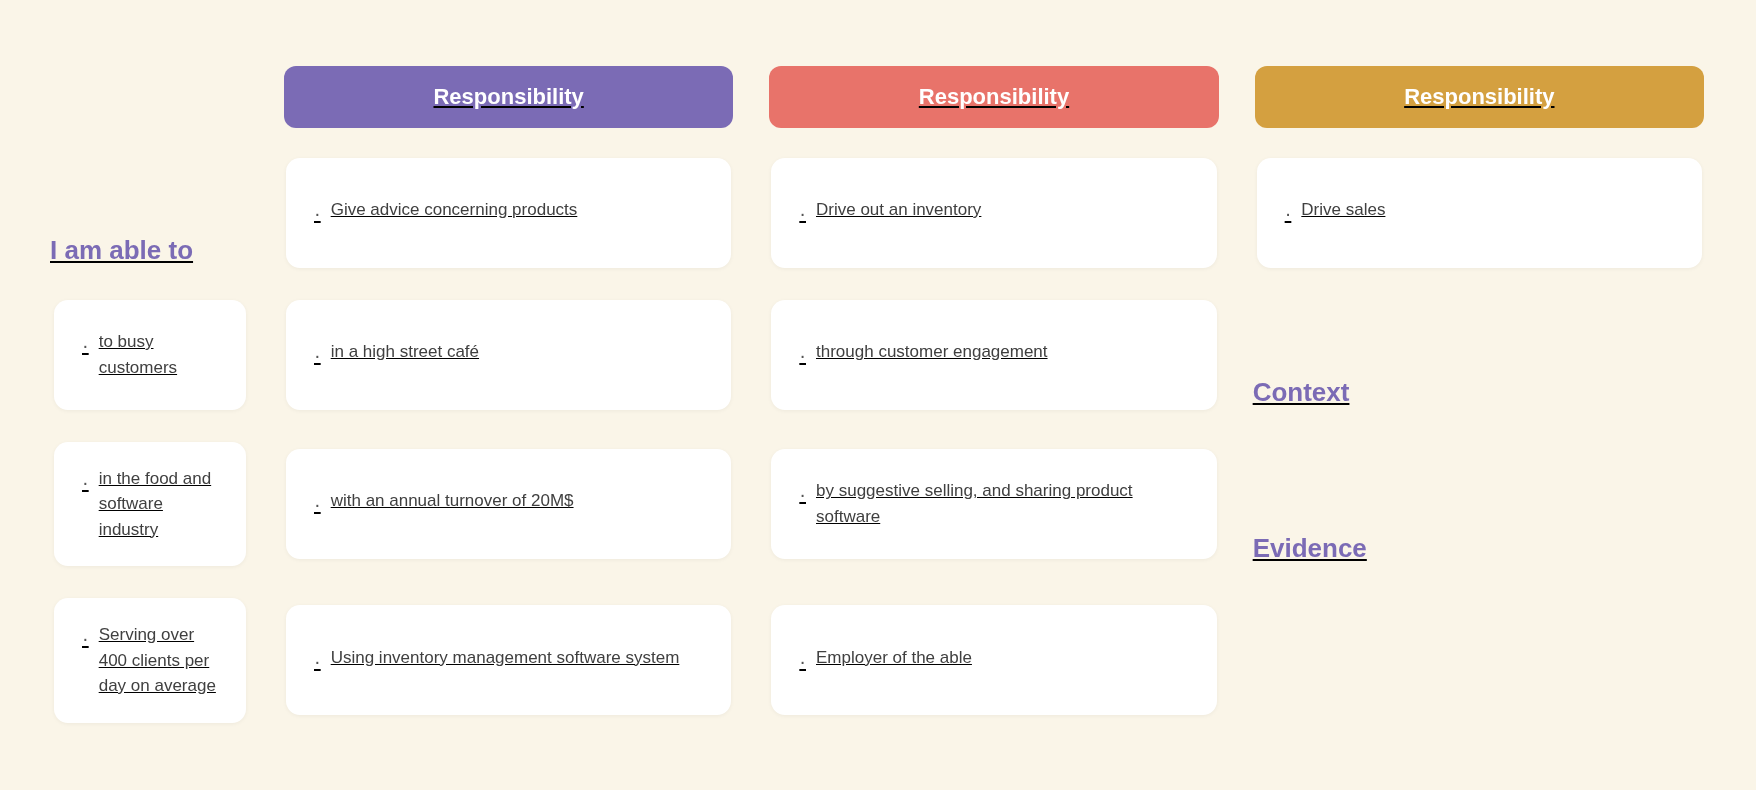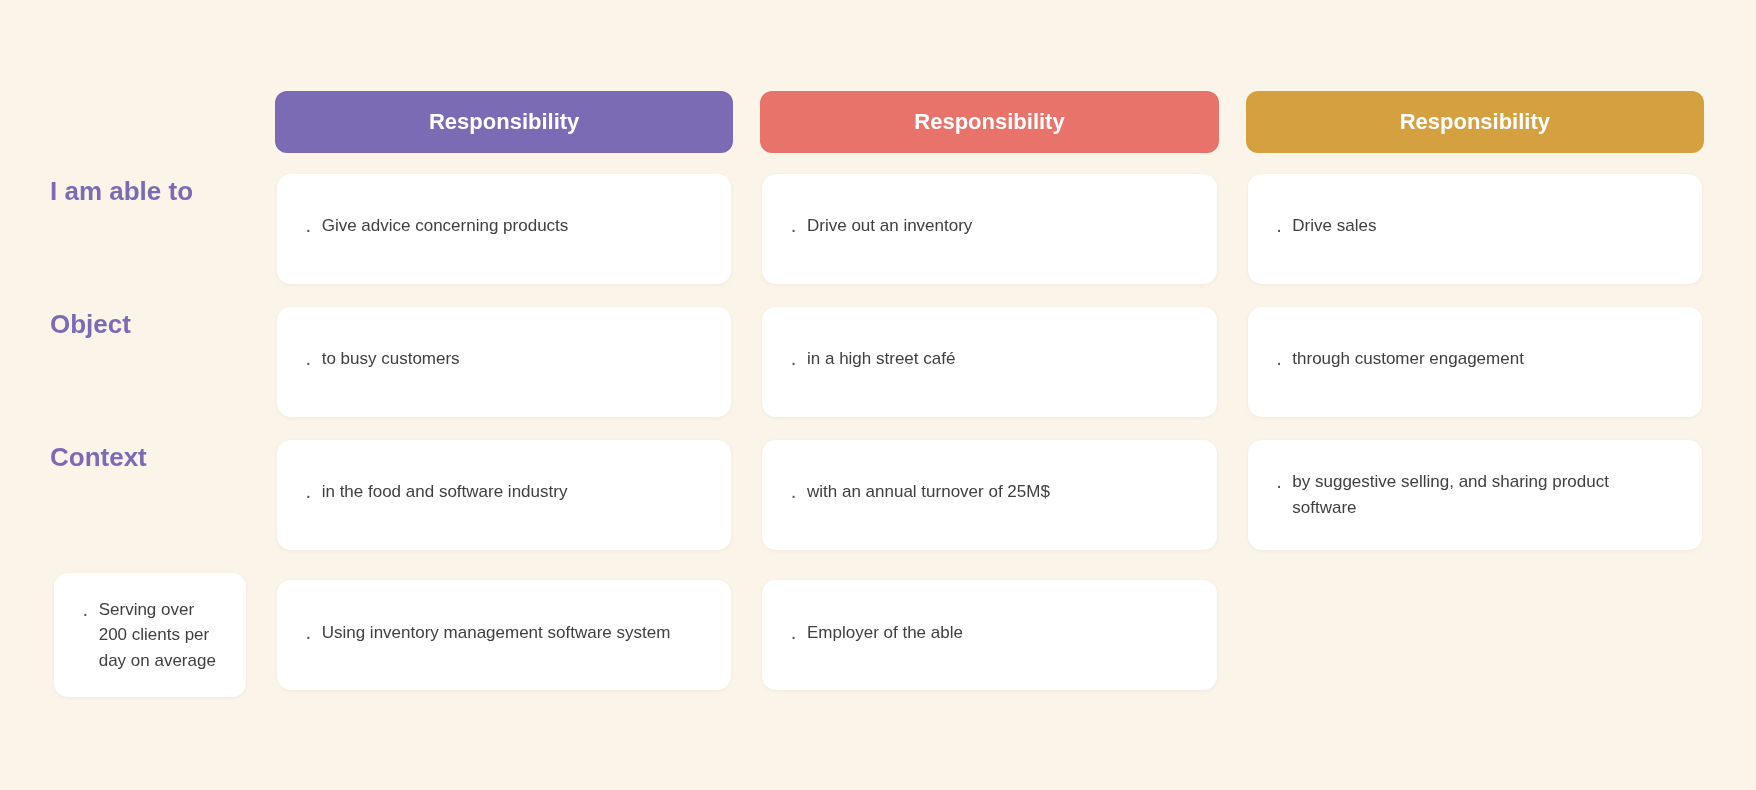--- a/index.html
+++ b/index.html
@@ -19,22 +19,23 @@
     }
 
     .page-container {
       width: 1756px;
       padding: 30px 40px;
     }
 
     .grid {
       display: grid;
       grid-template-columns: 220px 1fr 1fr 1fr;
-      gap: 3px;
+      gap: 12px;
       width: 100%;
+      text-decoration: underline;
     }
 
     
     .header-spacer {
       
     }
 
     .header-cell {
       padding: 8px 12px;
       display: flex;
@@ -60,21 +61,21 @@
       background-color: #e8736a;
     }
 
     .pill-orange {
       background-color: #d4a040;
     }
 
     
     .row-label-cell {
       display: flex;
-      align-items: flex-start;
+      align-items: flex-end;
       justify-content: flex-start;
       padding: 12px 20px 12px 10px;
     }
 
     .row-label {
       font-size: 26px;
       font-weight: 700;
       color: #7b6bb5;
     }
 
@@ -162,23 +163,20 @@
     </div>
     <div class="content-cell">
       <div class="content-card">
         <div class="card-item">
           <span class="bullet">·</span>
           <span class="card-text">Drive sales</span>
         </div>
       </div>
     </div>
 
-    <div class="row-label-cell">
-      <span class="row-label">Object</span>
-    </div>
     <div class="content-cell">
       <div class="content-card">
         <div class="card-item">
           <span class="bullet">·</span>
           <span class="card-text">to busy customers</span>
         </div>
       </div>
     </div>
     <div class="content-cell">
       <div class="content-card">
@@ -205,38 +203,41 @@
         <div class="card-item">
           <span class="bullet">·</span>
           <span class="card-text">in the food and software industry</span>
         </div>
       </div>
     </div>
     <div class="content-cell">
       <div class="content-card">
         <div class="card-item">
           <span class="bullet">·</span>
-          <span class="card-text">with an annual turnover of 25M$</span>
+          <span class="card-text">with an annual turnover of 20M$</span>
         </div>
       </div>
     </div>
     <div class="content-cell">
       <div class="content-card">
         <div class="card-item">
           <span class="bullet">·</span>
           <span class="card-text">by suggestive selling, and sharing product software</span>
         </div>
       </div>
     </div>
 
-    <div class="content-cell">
-      <div class="content-card">
-        <div class="card-item">
-          <span class="bullet">·</span>
-          <span class="card-text">Serving over 200 clients per day on average</span>
+    <div class="row-label-cell">
+      <span class="row-label">Evidence</span>
+    </div>
+    <div class="content-cell">
+      <div class="content-card">
+        <div class="card-item">
+          <span class="bullet">·</span>
+          <span class="card-text">Serving over 400 clients per day on average</span>
         </div>
       </div>
     </div>
     <div class="content-cell">
       <div class="content-card">
         <div class="card-item">
           <span class="bullet">·</span>
           <span class="card-text">Using inventory management software system</span>
         </div>
       </div>

